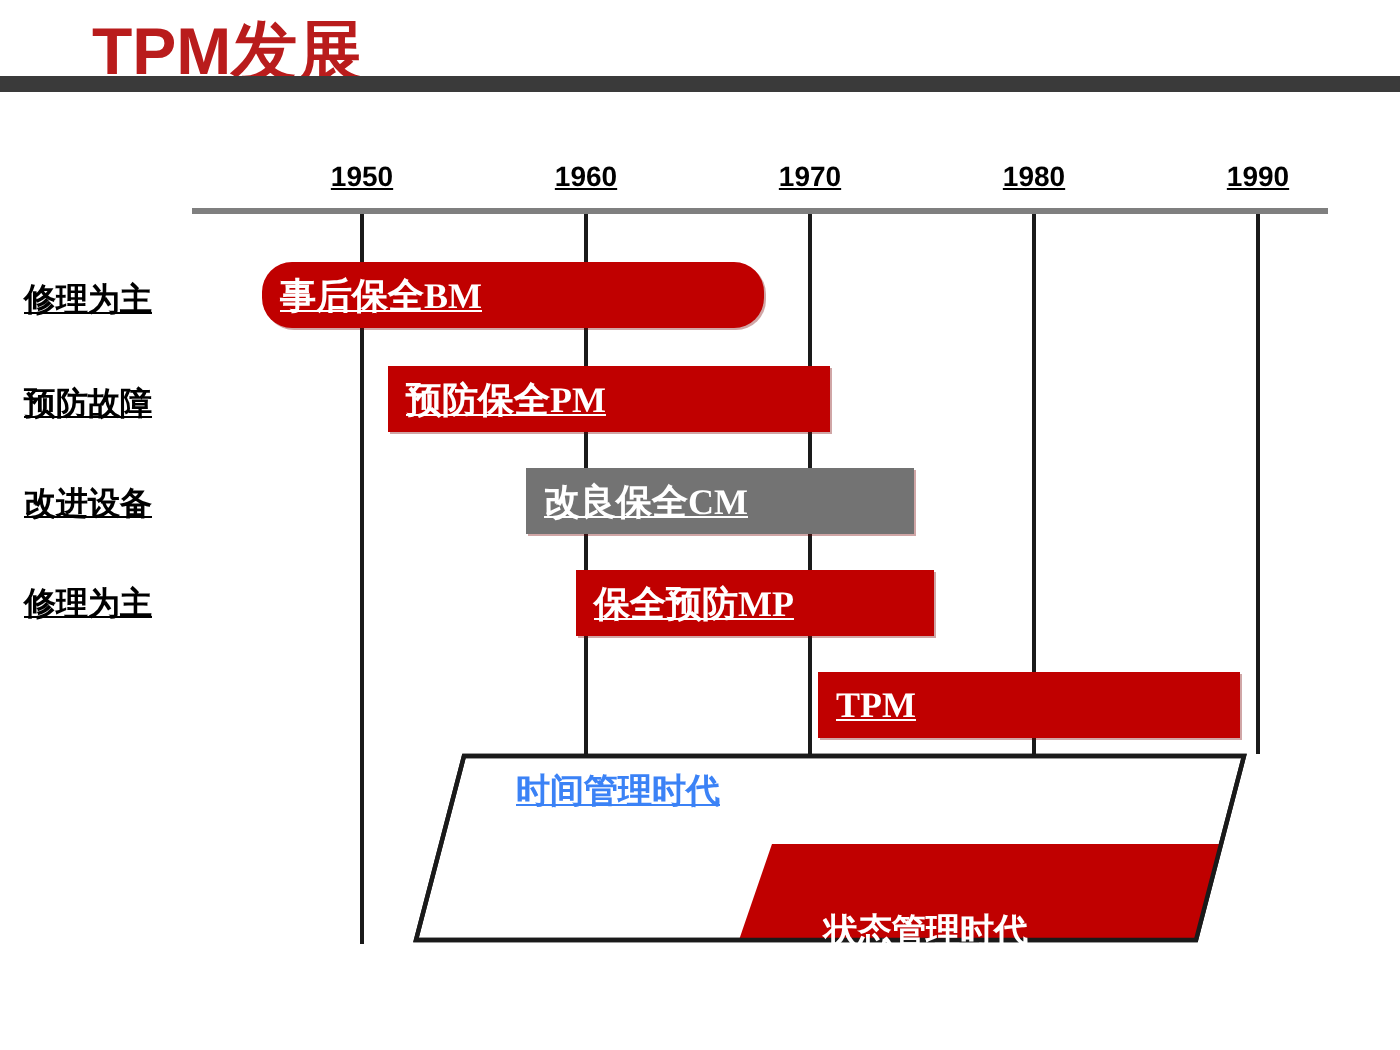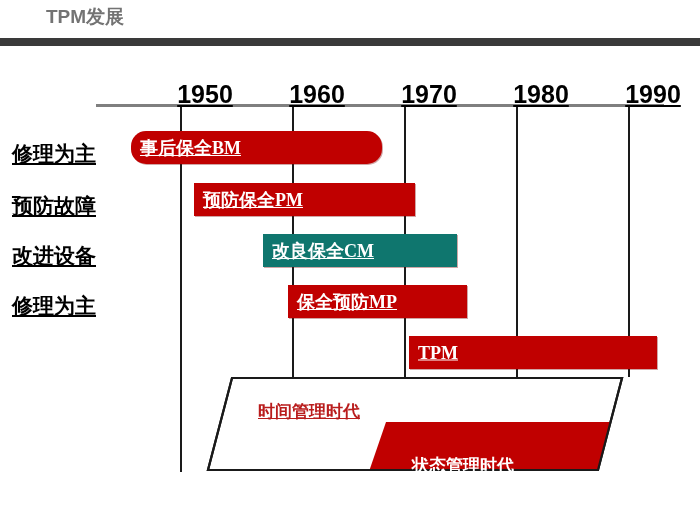--- a/index.html
+++ b/index.html
@@ -14,23 +14,23 @@
     overflow: hidden;
     font-family: "Liberation Sans", sans-serif;
     -webkit-font-smoothing: antialiased;
   }
 
   
   #slide-title {
     position: absolute;
     left: 46px;
     top: 4px;
-    font-size: 19px;
+    font-size: 33px;
     font-weight: bold;
-    color: #737373;
+    color: #b91c1c;
     letter-spacing: 0px;
     white-space: nowrap;
   }
   #title-rule {
     position: absolute;
     left: 0;
     top: 38px;
     width: 700px;
     height: 8px;
     background: #3A3A3A;
@@ -41,41 +41,40 @@
     position: absolute;
     left: 96px;
     top: 104px;
     width: 568px;
     height: 3px;
     background: #7F7F7F;
   }
   .year-label {
     position: absolute;
     top: 80px;
-    font-size: 25px;
+    font-size: 14px;
     font-weight: bold;
     color: #000000;
     text-decoration: underline;
     transform: translateX(-50%);
     white-space: nowrap;
-    margin-left: 24px;
   }
   .grid-line {
     position: absolute;
     top: 107px;
     width: 2px;
     background: #1A1A1A;
     transform: translateX(-1px);
   }
 
   
   .row-label {
     position: absolute;
     left: 12px;
-    font-size: 21px;
+    font-size: 16px;
     font-weight: bold;
     color: #000000;
     text-decoration: underline;
     white-space: nowrap;
   }
 
   
   .bar {
     position: absolute;
     height: 33px;
@@ -107,22 +106,22 @@
 
   .era-text {
     position: absolute;
     font-size: 17px;
     font-weight: bold;
     text-decoration: underline;
     white-space: nowrap;
   }
   #era-time-label {
     left: 258px;
-    top: 400px;
-    color: #b91c1c;
+    top: 384px;
+    color: #3b82f6;
   }
   #era-state-label {
     left: 412px;
     top: 438px;
     color: #FFFFFF;
     margin-top: 16px;
   }
 </style>
 </head>
 <body>
@@ -153,27 +152,27 @@
     <div class="row-label" style="top: 292px;">修理为主</div>
   </div>
 
 <div id="bars-layer">
     <div class="bar" style="left: 131px; top: 131px; width: 251px; background: rgb(192, 0, 0); border-radius: 15px;">
       <span class="bar-label">事后保全BM</span>
     </div>
     <div class="bar" style="left: 194px; top: 183px; width: 221px; background: rgb(192, 0, 0);">
       <span class="bar-label">预防保全PM</span>
     </div>
-    <div class="bar" style="left: 263px; top: 234px; width: 194px; background: #0f766e;">
+    <div class="bar" style="left: 263px; top: 234px; width: 194px; background: #737373;">
       <span class="bar-label">改良保全CM</span>
     </div>
     <div class="bar" style="left: 288px; top: 285px; width: 179px; background: rgb(192, 0, 0);">
       <span class="bar-label">保全预防MP</span>
     </div>
-    <div class="bar" style="left: 409px; top: 336px; width: 248px; background: rgb(192, 0, 0);">
+    <div class="bar" style="left: 409px; top: 336px; width: 211px; background: rgb(192, 0, 0);">
       <span class="bar-label">TPM</span>
     </div>
   </div>
 
 <div id="era-shape">
   <svg width="420" height="96" viewBox="0 0 420 96">
     <polygon points="28,2 418,2 394,94 4,94" fill="#FFFFFF" stroke="#1A1A1A" stroke-width="2.2"></polygon>
     <clipPath id="eraClip">
       <polygon points="28,2 418,2 394,94 4,94"></polygon>
     </clipPath>

